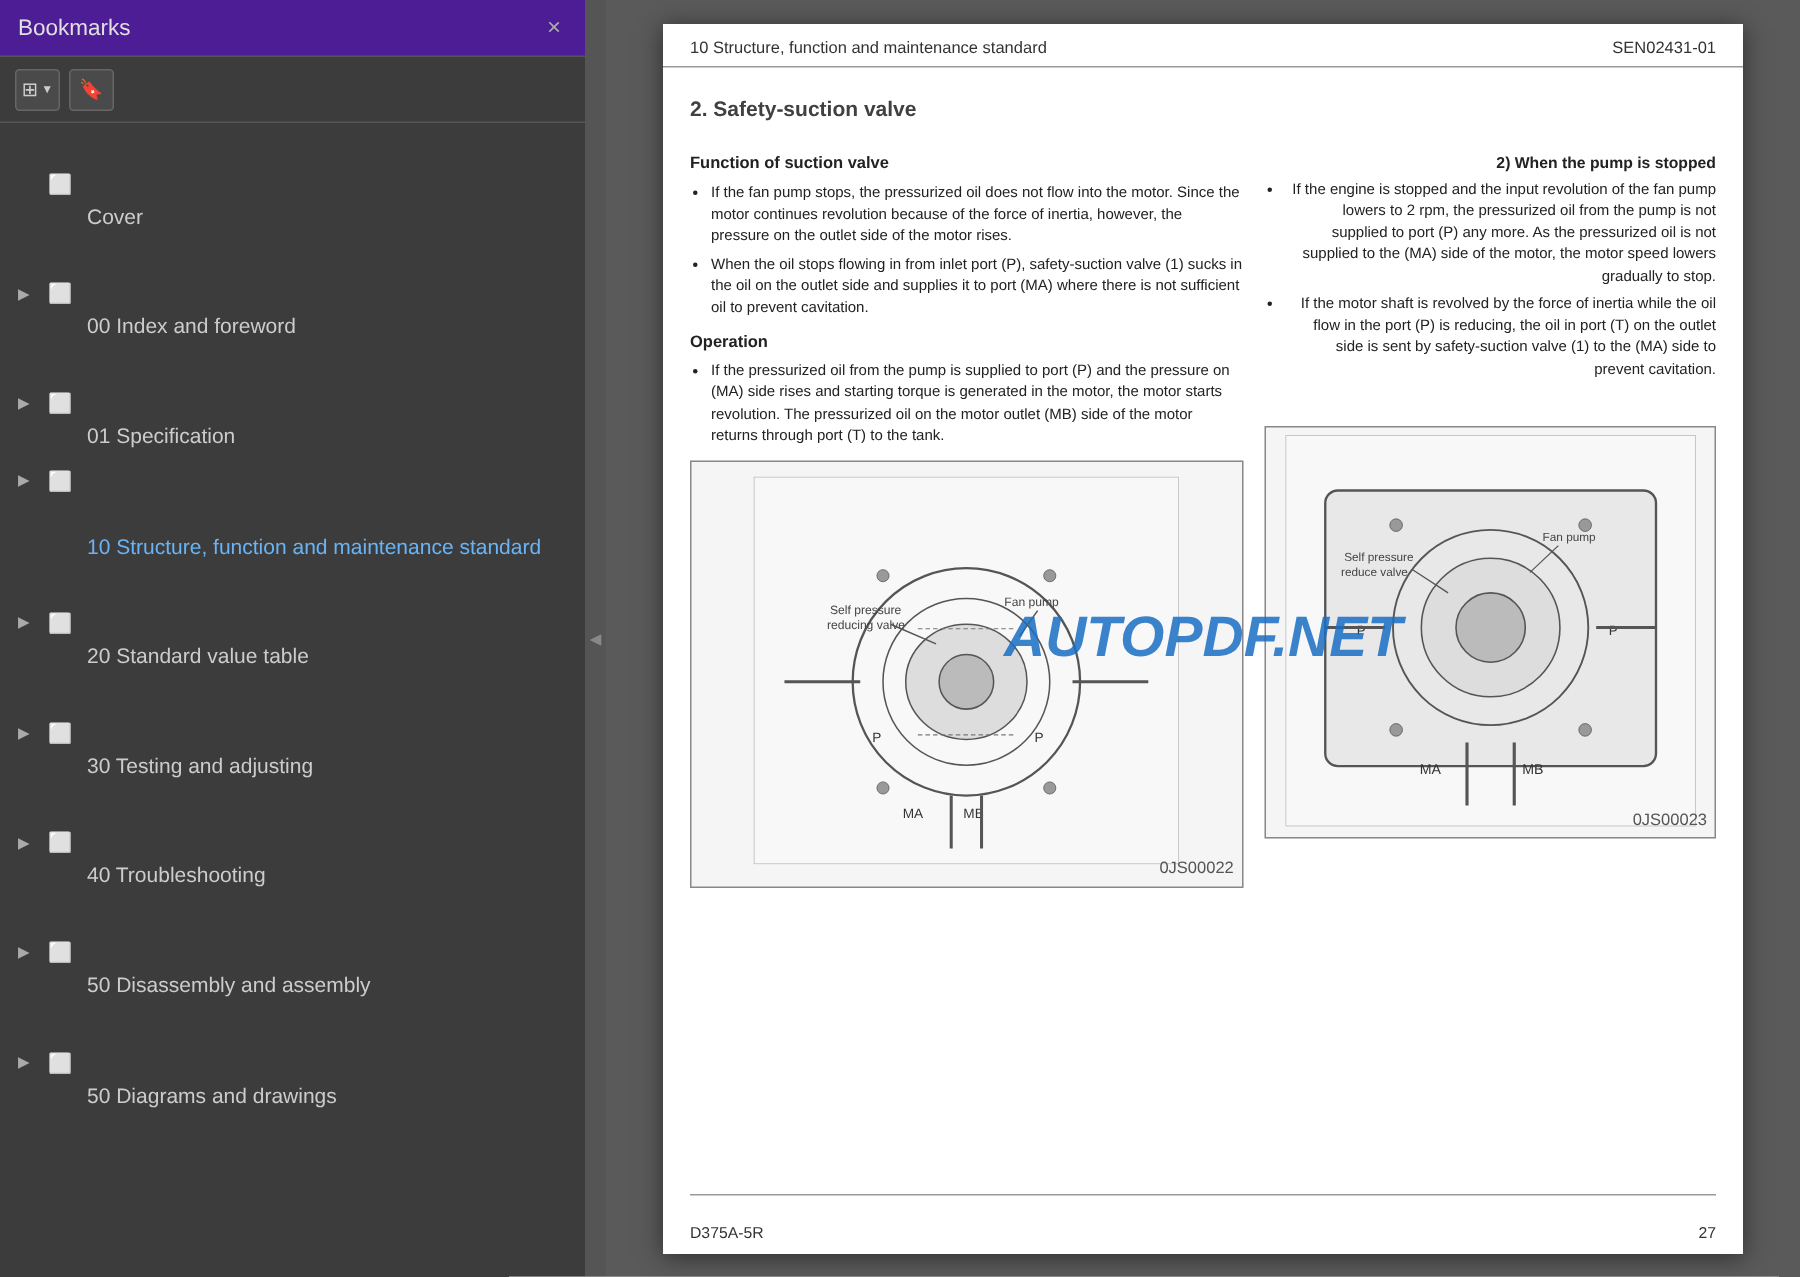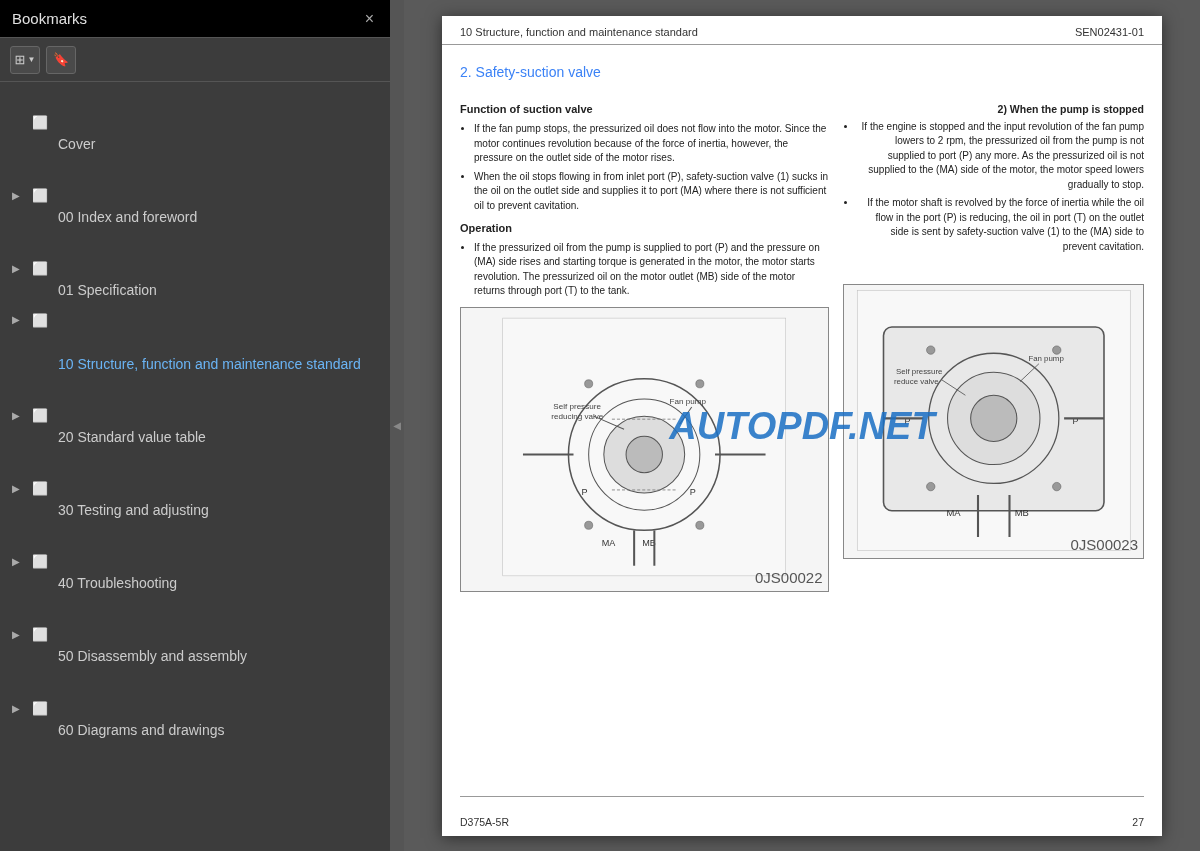--- a/index.html
+++ b/index.html
@@ -15,21 +15,21 @@
       flex-direction: column;
       color: #ccc;
       position: relative;
     }
 
     #sidebar-header {
       display: flex;
       align-items: center;
       justify-content: space-between;
       padding: 8px 12px;
-      background: #000000;
+      background: #4c1d95;
       border-bottom: 1px solid #555;
       height: 38px;
     }
 
     #sidebar-title {
       font-size: 15px;
       color: #e0e0e0;
       font-weight: normal;
     }
 
@@ -165,23 +165,23 @@
 
     #page-body {
       padding: 8px 18px;
       font-size: 10.5px;
       color: #222;
       line-height: 1.4;
     }
 
     #section-title {
       font-size: 14px;
-      font-weight: normal;
+      font-weight: bold;
       margin-bottom: 12px;
-      color: #3b82f6;
+      color: #404040;
     }
 
     .subsection-title {
       font-weight: bold;
       font-size: 11px;
       margin-bottom: 5px;
     }
 
     .bullet-list {
       list-style: disc;
@@ -210,21 +210,21 @@
       align-items: center;
       justify-content: center;
       position: relative;
       overflow: hidden;
     }
 
     .diagram-label {
       position: absolute;
       bottom: 3px;
       right: 5px;
-      font-size: 15px;
+      font-size: 11px;
       color: #555;
     }
 
     #watermark {
       position: absolute;
       top: 50%;
       left: 50%;
       transform: translate(-50%, -50%);
       font-size: 38px;
       font-weight: bold;
@@ -356,21 +356,21 @@
 
     <div class="bookmark-item has-children">
       <span class="expand-arrow">▶</span>
       <span class="bookmark-icon">⬜</span>
       <span class="bookmark-label">50 Disassembly and assembly</span>
     </div>
 
     <div class="bookmark-item has-children">
       <span class="expand-arrow">▶</span>
       <span class="bookmark-icon">⬜</span>
-      <span class="bookmark-label">60 Diagrams and drawings</span>
+      <span class="bookmark-label">50 Diagrams and drawings</span>
     </div>
   </div>
 </div>
 
 <div id="sidebar-divider">
   <span>◀</span>
 </div>
 
 <div id="main-content">
   <div id="page-wrapper">

